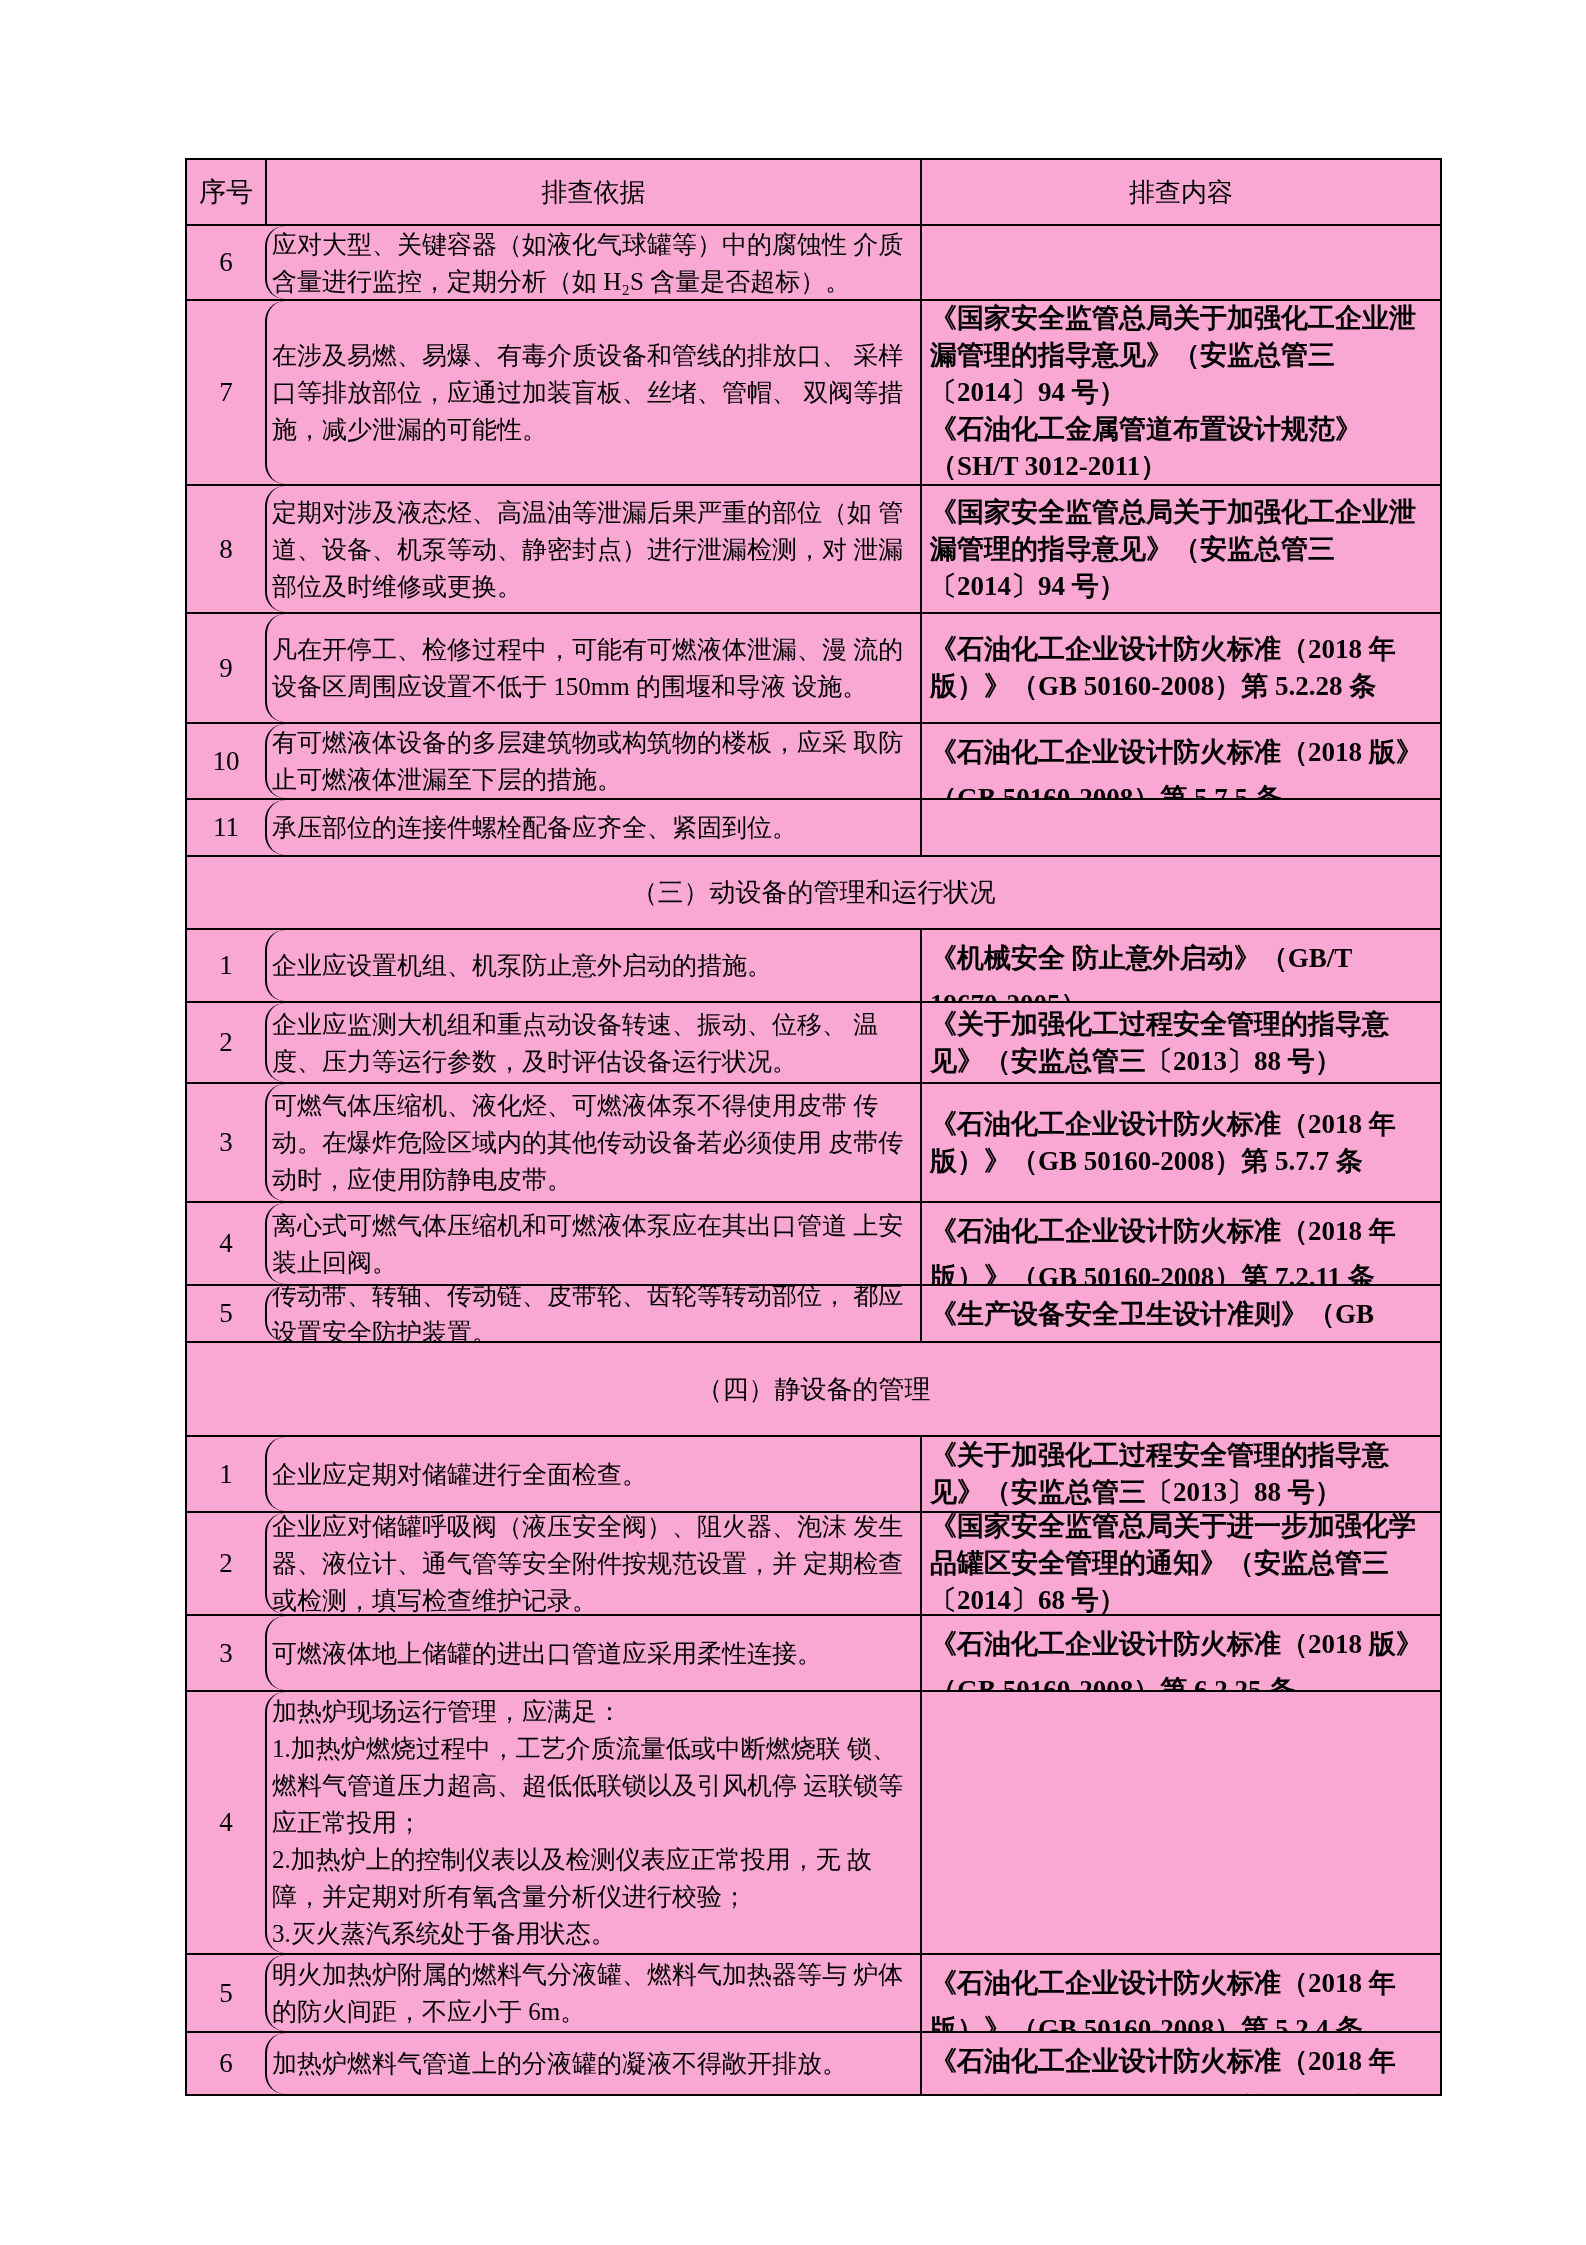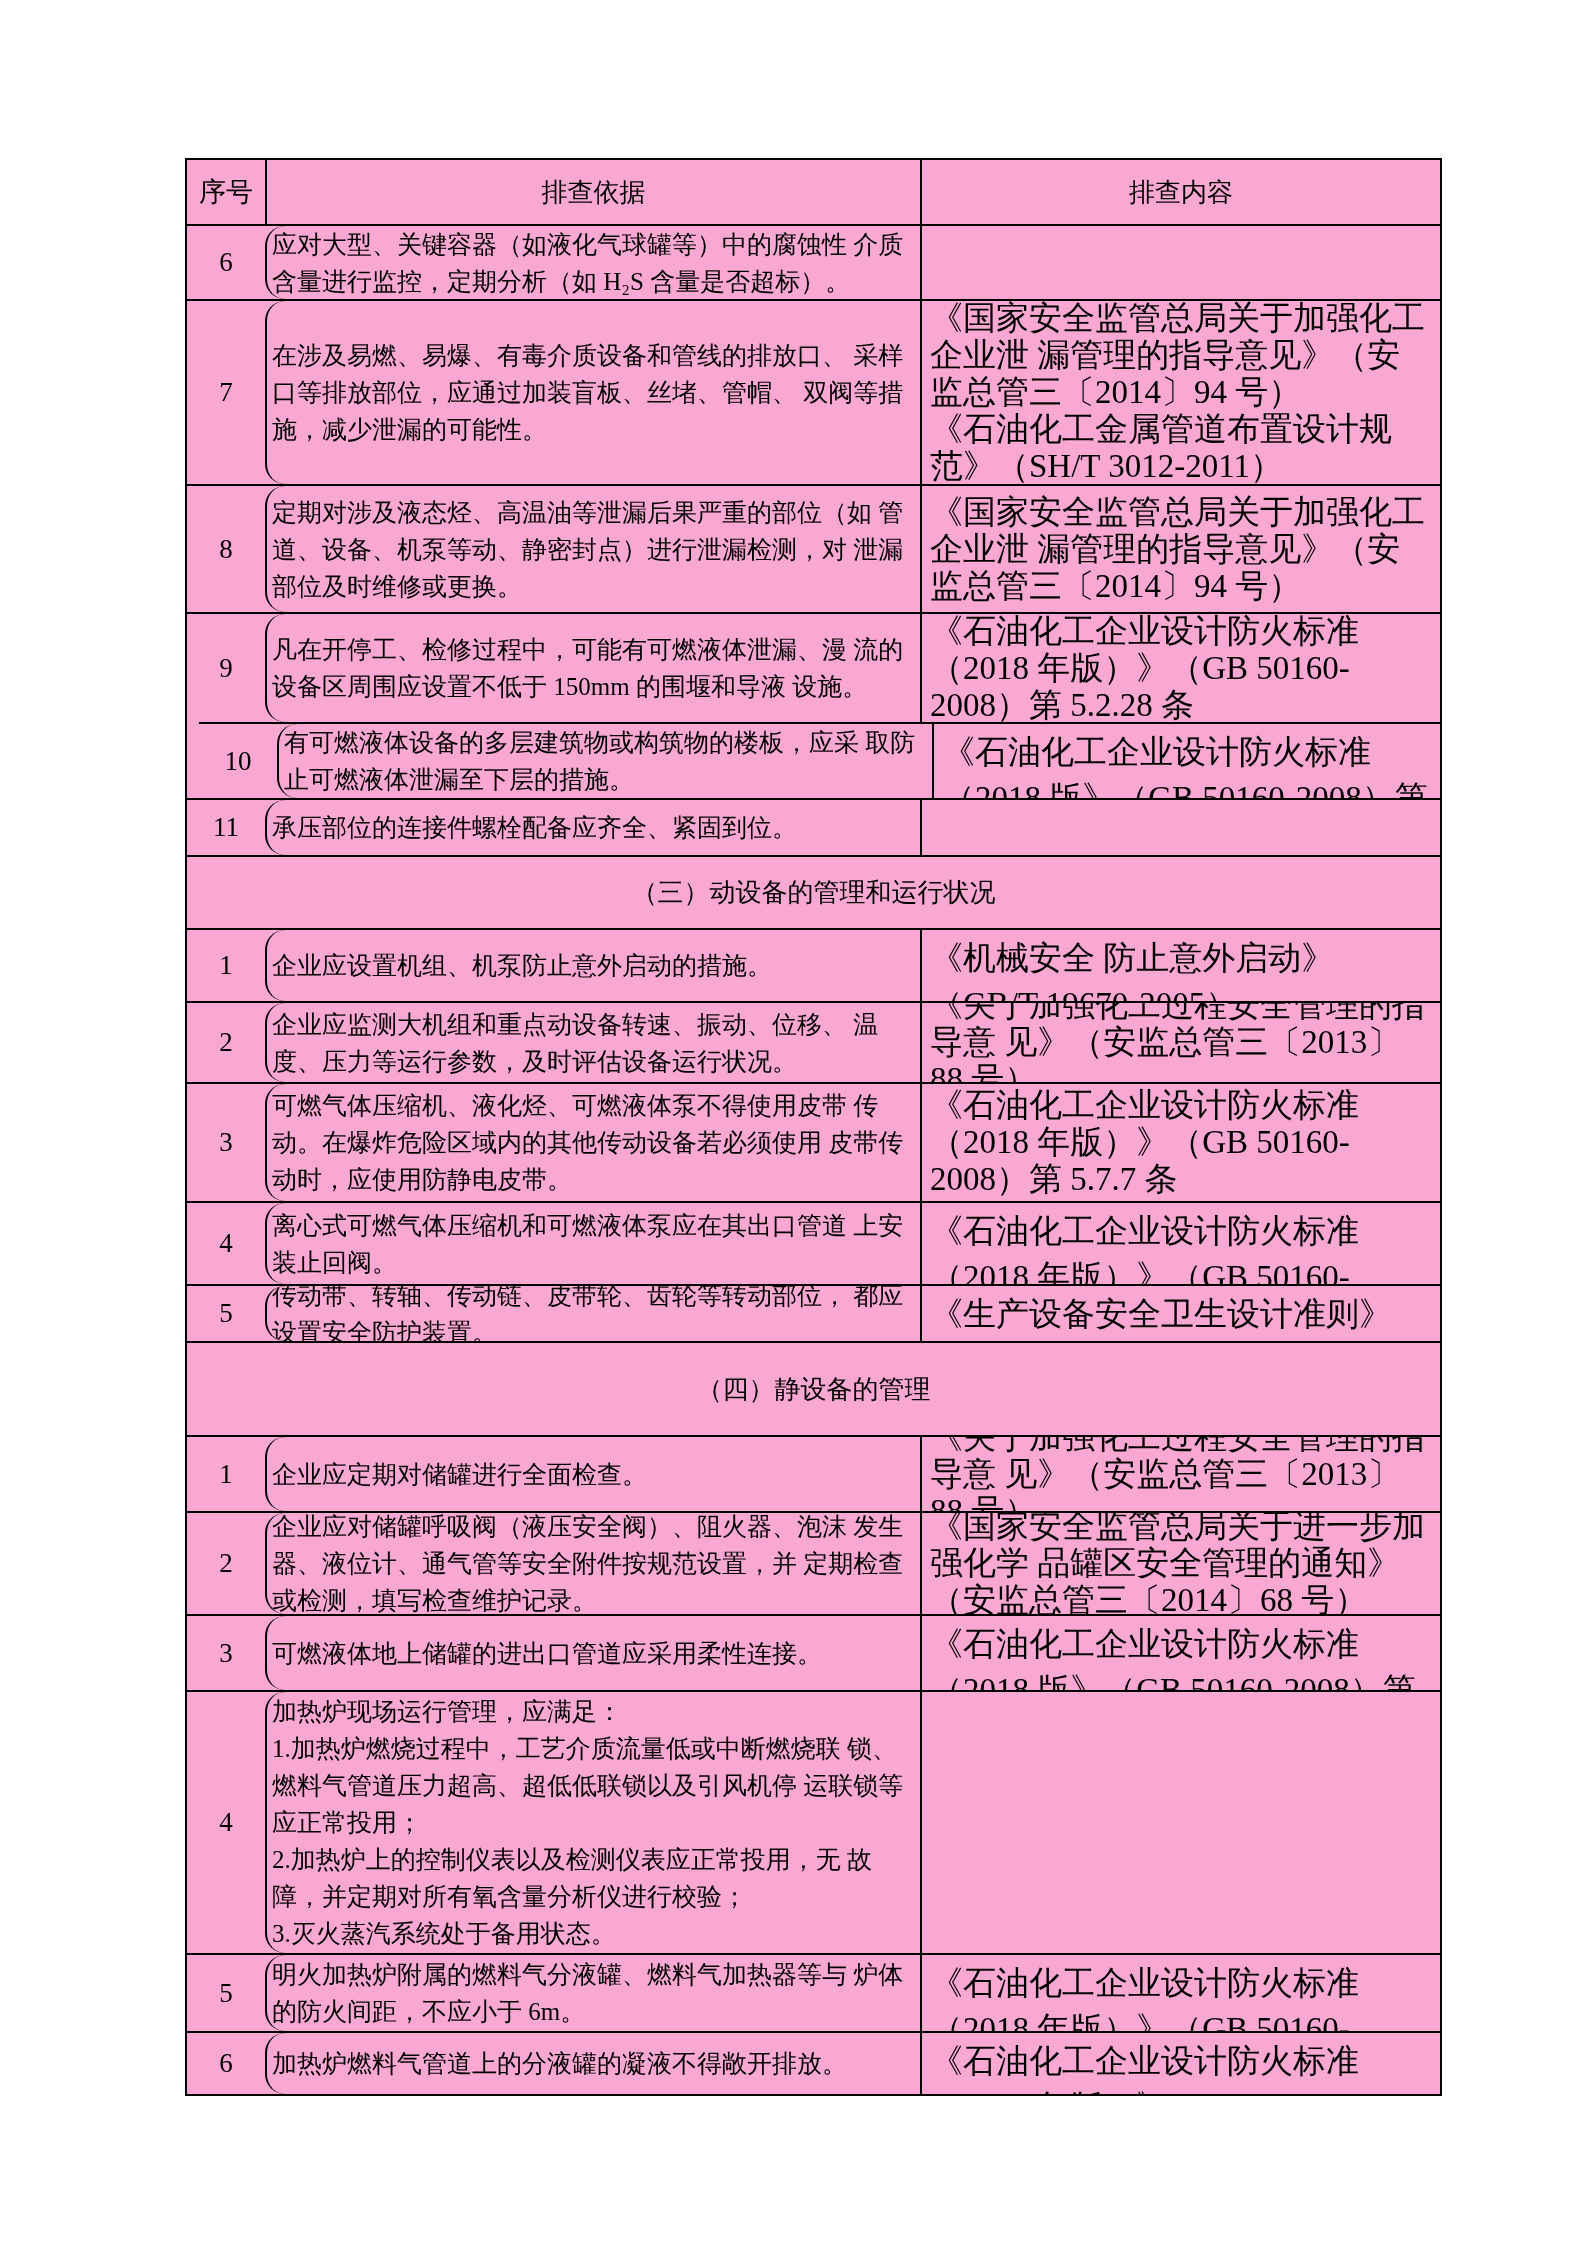--- a/index.html
+++ b/index.html
@@ -20,21 +20,21 @@
   .row.first{border-top:none;}
   .row.section{display:flex;}
   .cell{overflow:hidden;box-sizing:border-box;min-width:0;}
   .cell + .cell{border-left:2px solid #000;}
   .num{display:flex;align-items:center;justify-content:center;font-size:27px;}
   .center{display:flex;align-items:center;justify-content:center;font-size:26px;}
   .content{display:flex;align-items:center;padding:2px 4px 2px 5px;border-radius:20px;}
   .content .txt{font-size:25px;line-height:37px;white-space:pre-line;}
   .basis{
     display:flex;flex-direction:column;justify-content:center;
-    padding:2px 12px 2px 8px;font-size:33px;line-height:37px;
+    padding:2px 12px 2px 8px;font-size:27px;line-height:37px;font-weight:bold;
   }
   .basis.loose{justify-content:flex-start;line-height:46px;padding-top:5px;}
   .section-cell{flex:1;display:flex;align-items:center;justify-content:center;font-size:26px;}
 </style>
 </head>
 <body>
 
 <div class="page">
   <div class="table">
     <div class="row first" style="height:64px">
@@ -71,21 +71,21 @@
       </div>
       <div class="row" style="height: 110px;">
         <div class="cell num">9</div>
         <div class="cell content">
           <div class="txt">凡在开停工、检修过程中，可能有可燃液体泄漏、漫 流的设备区周围应设置不低于 150mm 的围堰和导液 设施。</div>
         </div>
         <div class="cell basis">
           <div>《石油化工企业设计防火标准（2018 年版）》（GB 50160-2008）第 5.2.28 条</div>
         </div>
       </div>
-      <div class="row" style="height: 76px; margin-left: 12px;">
+      <div class="row" style="height: 76px;">
         <div class="cell num">10</div>
         <div class="cell content">
           <div class="txt">有可燃液体设备的多层建筑物或构筑物的楼板，应采 取防止可燃液体泄漏至下层的措施。</div>
         </div>
         <div class="cell basis loose">
           <div>《石油化工企业设计防火标准（2018 版》（GB 50160-2008）第 5.7.5 条</div>
         </div>
       </div>
       <div class="row" style="height: 57px;">
         <div class="cell num">11</div>

